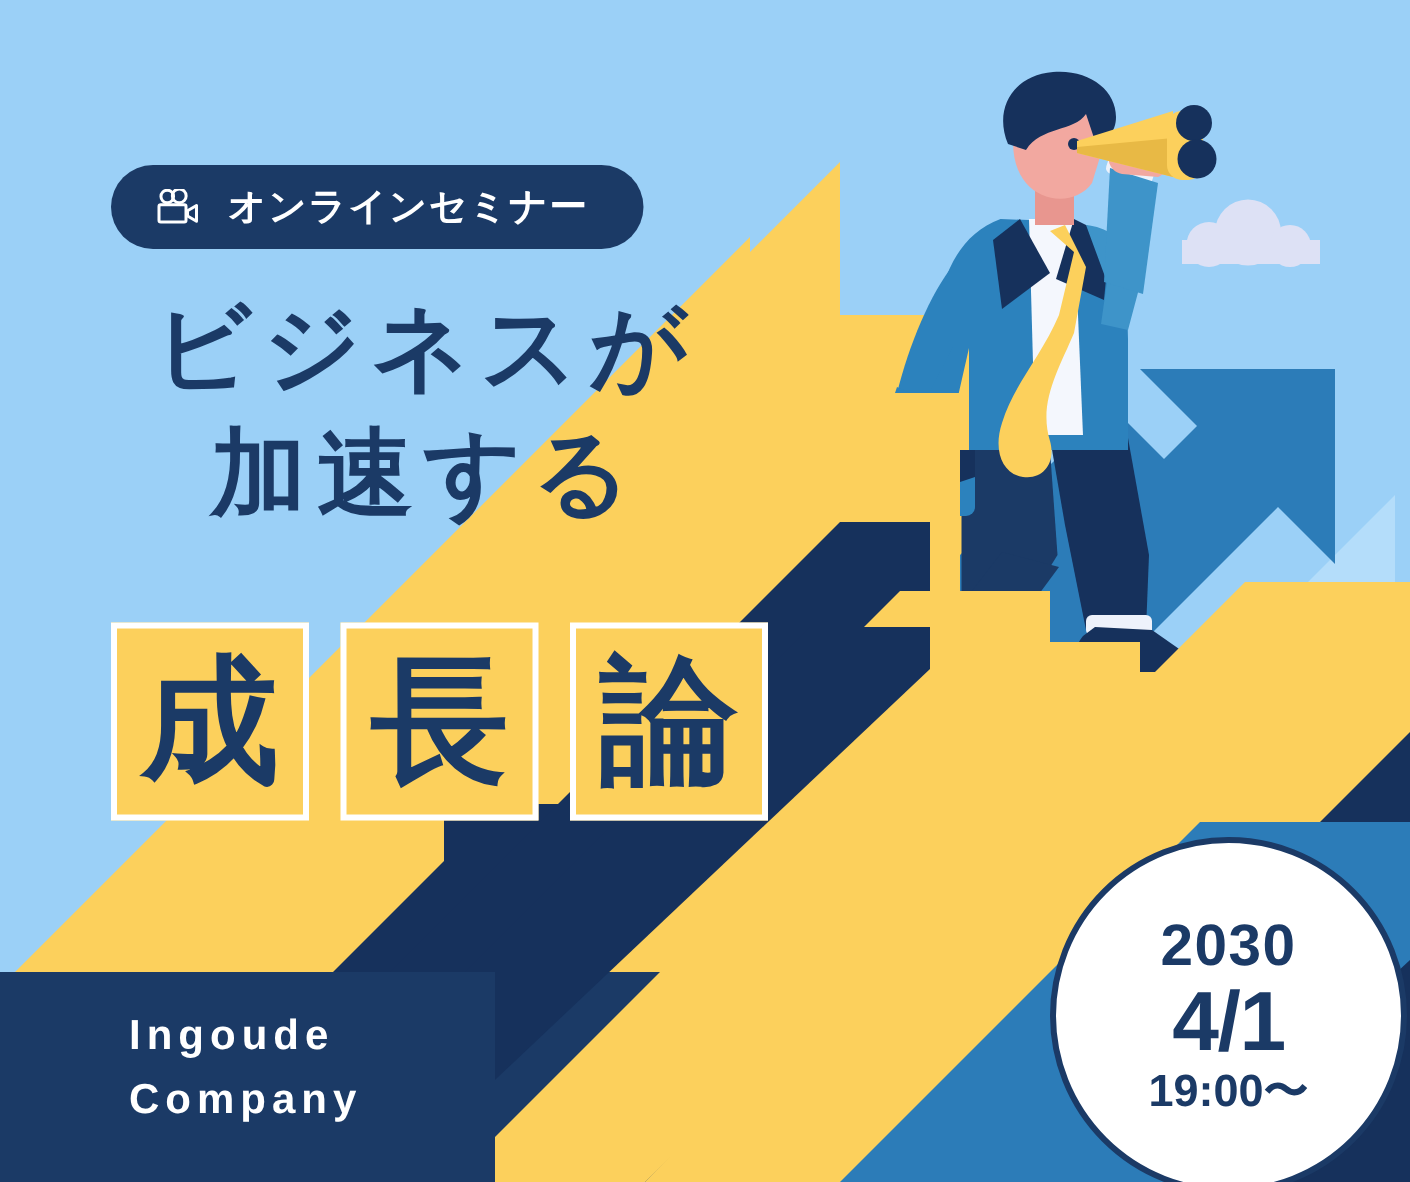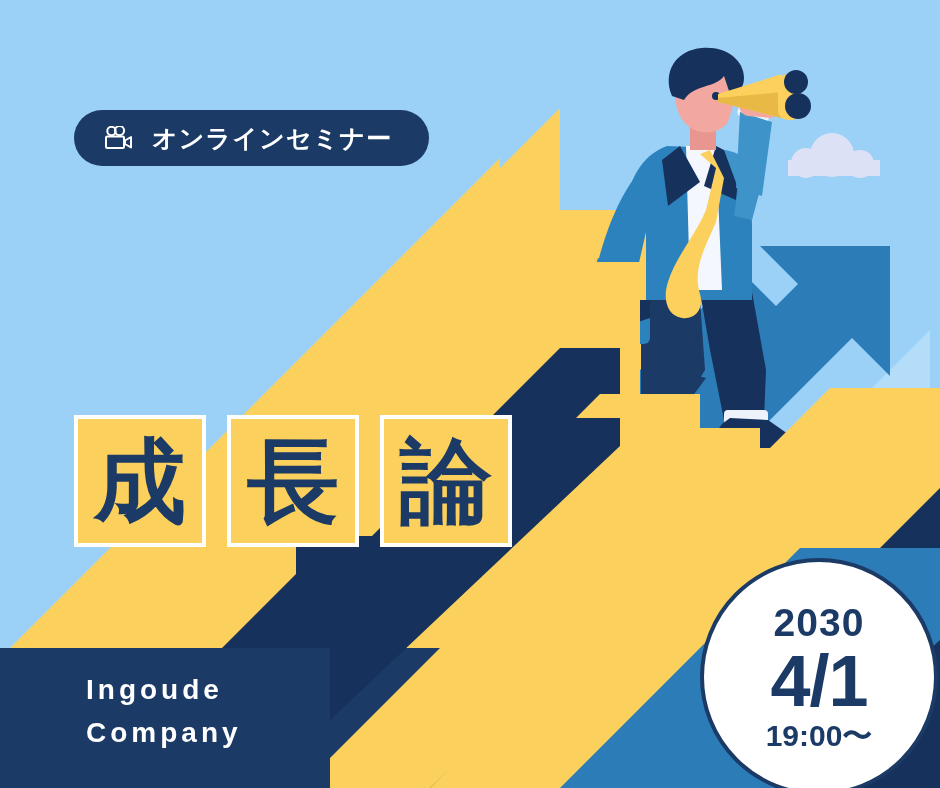--- a/index.html
+++ b/index.html
@@ -94,21 +94,21 @@
     width:238px;height:238px;
     border-radius:50%;
     background:#ffffff;
     border:4px solid #1B3A66;
     box-sizing:border-box;
     display:flex;flex-direction:column;
     align-items:center;justify-content:center;
     color:#1B3A66;
   }
   .date-year{font-size:39px;font-weight:800;letter-spacing:1px;line-height:1;}
-  .date-day{font-size:72px;font-weight:800;line-height:1.05;margin:2px 0 2px;letter-spacing:-1px;}
+  .date-day{font-size:56px;font-weight:800;line-height:1.05;margin:2px 0 2px;letter-spacing:-1px;}
   .date-time{font-size:30px;font-weight:700;line-height:1;letter-spacing:0px;}
 </style>
 </head>
 <body>
 
 <div class="stage">
 
   <svg class="art" viewBox="0 0 940 788" xmlns="http://www.w3.org/2000/svg">
     <defs>
       <clipPath id="frame">
@@ -255,20 +255,24 @@
   <div class="badge">
     <svg class="cam" viewBox="0 0 30 24" xmlns="http://www.w3.org/2000/svg">
       <circle cx="7.5" cy="5" r="4.2" fill="none" stroke="#ffffff" stroke-width="2"></circle>
       <circle cx="15.5" cy="4.6" r="4.6" fill="none" stroke="#ffffff" stroke-width="2"></circle>
       <rect x="2" y="10.5" width="18" height="11.5" rx="1.2" fill="none" stroke="#ffffff" stroke-width="2"></rect>
       <path d="M21 14.5 L27 11 L27 21.5 L21 18 Z" fill="none" stroke="#ffffff" stroke-width="2" stroke-linejoin="round"></path>
     </svg>
     <span class="badge-label">オンラインセミナー</span>
   </div>
 
+  <div class="headline">
+    <span class="l1">ビジネスが</span>
+    <span class="l2">加速する</span>
+  </div>
 
   <div class="kanji-row">
     <div class="kanji-box">
       <span>成</span>
     </div>
     <div class="kanji-box">
       <span>長</span>
     </div>
     <div class="kanji-box">
       <span>論</span>

